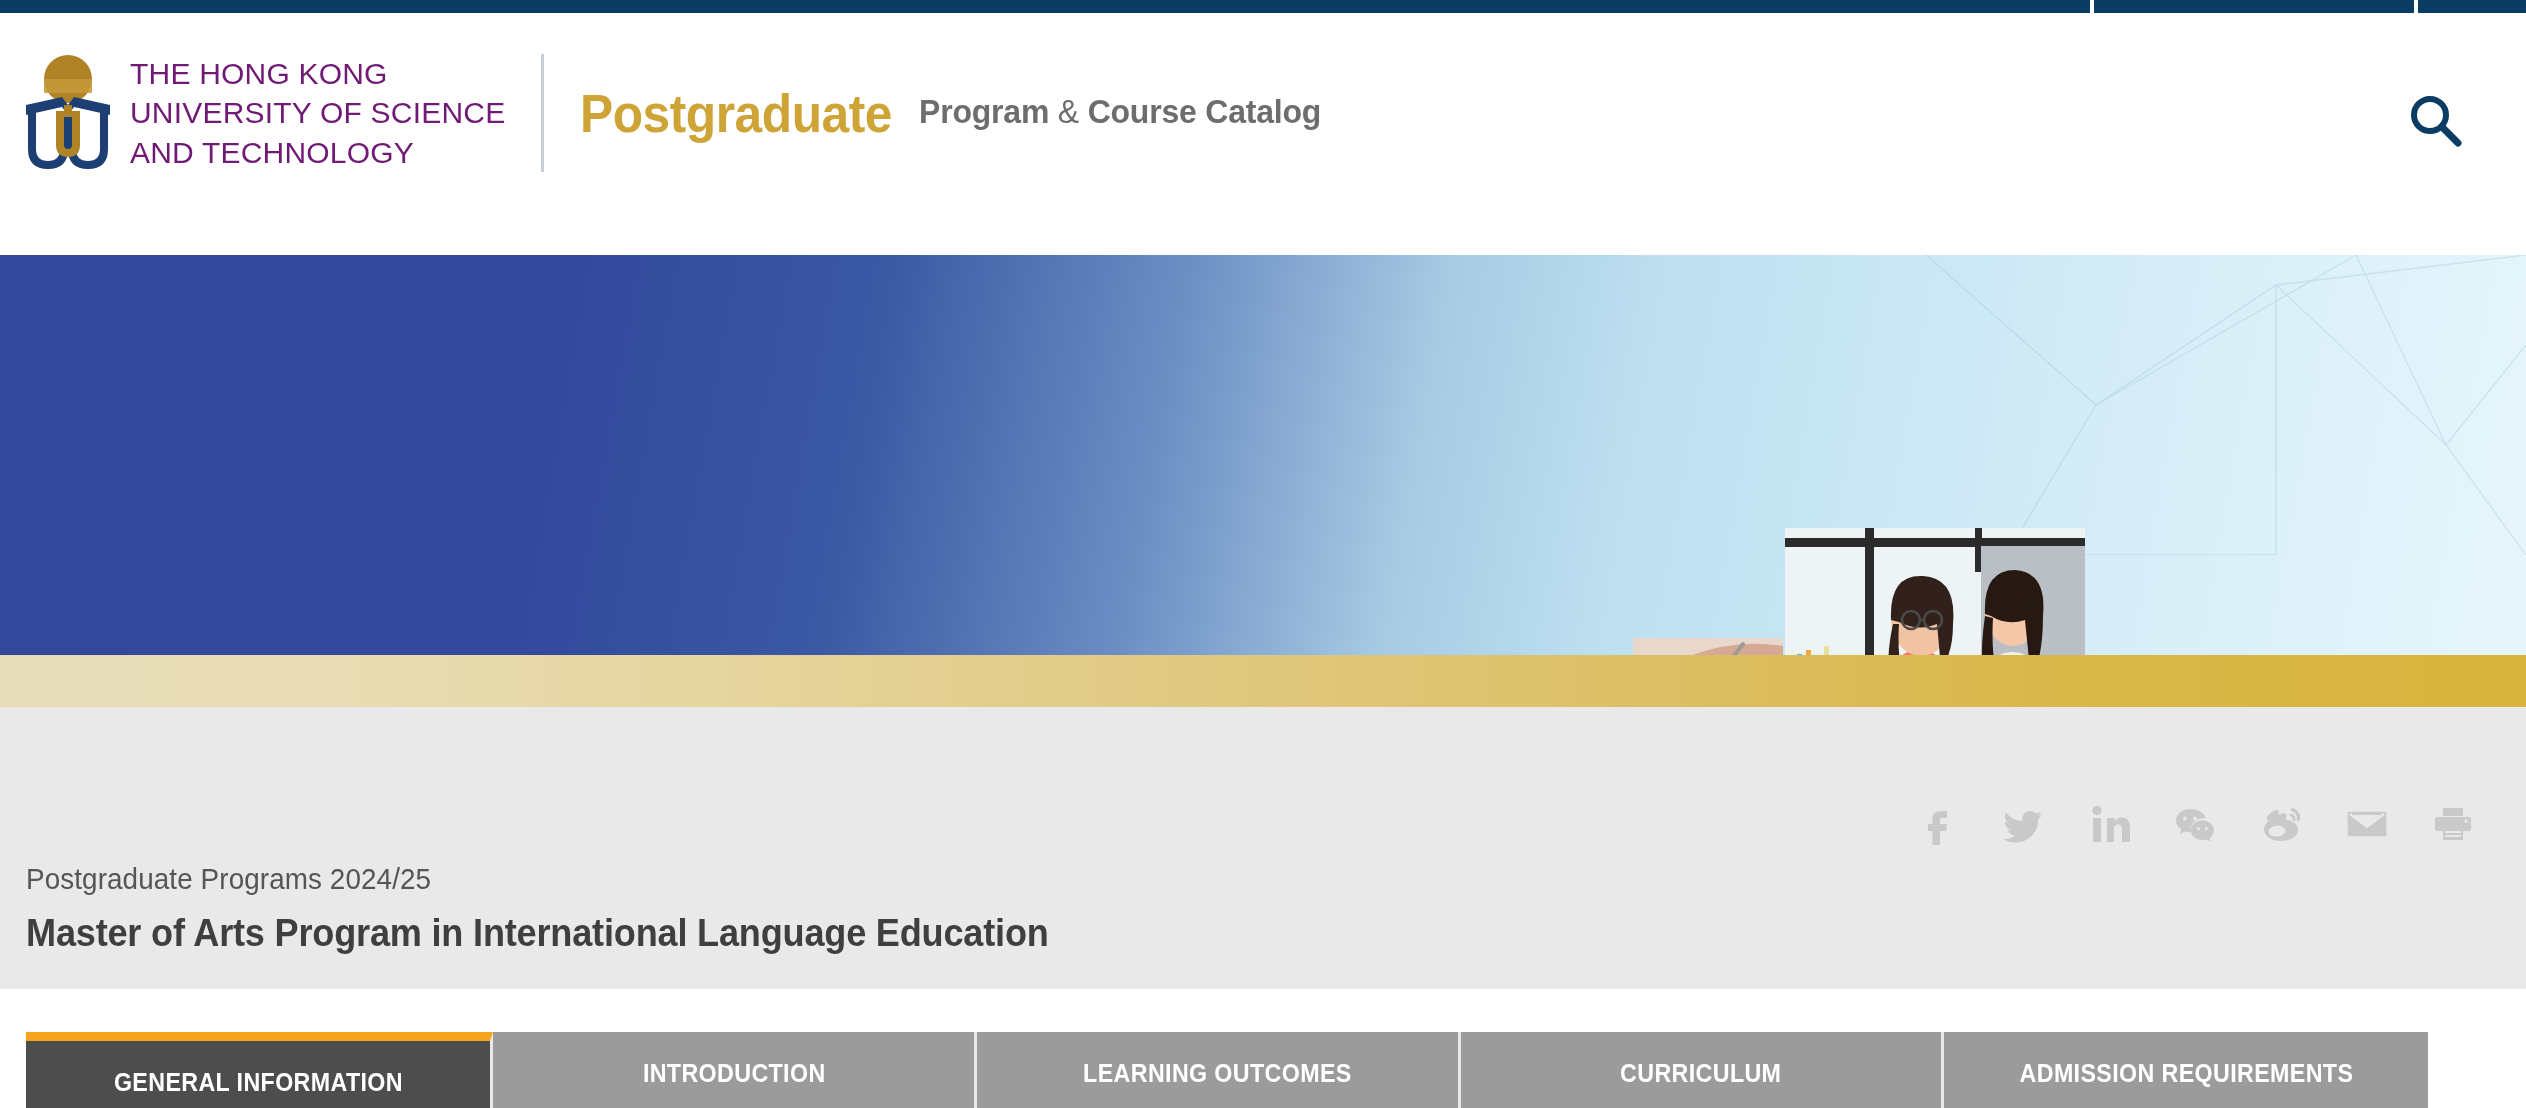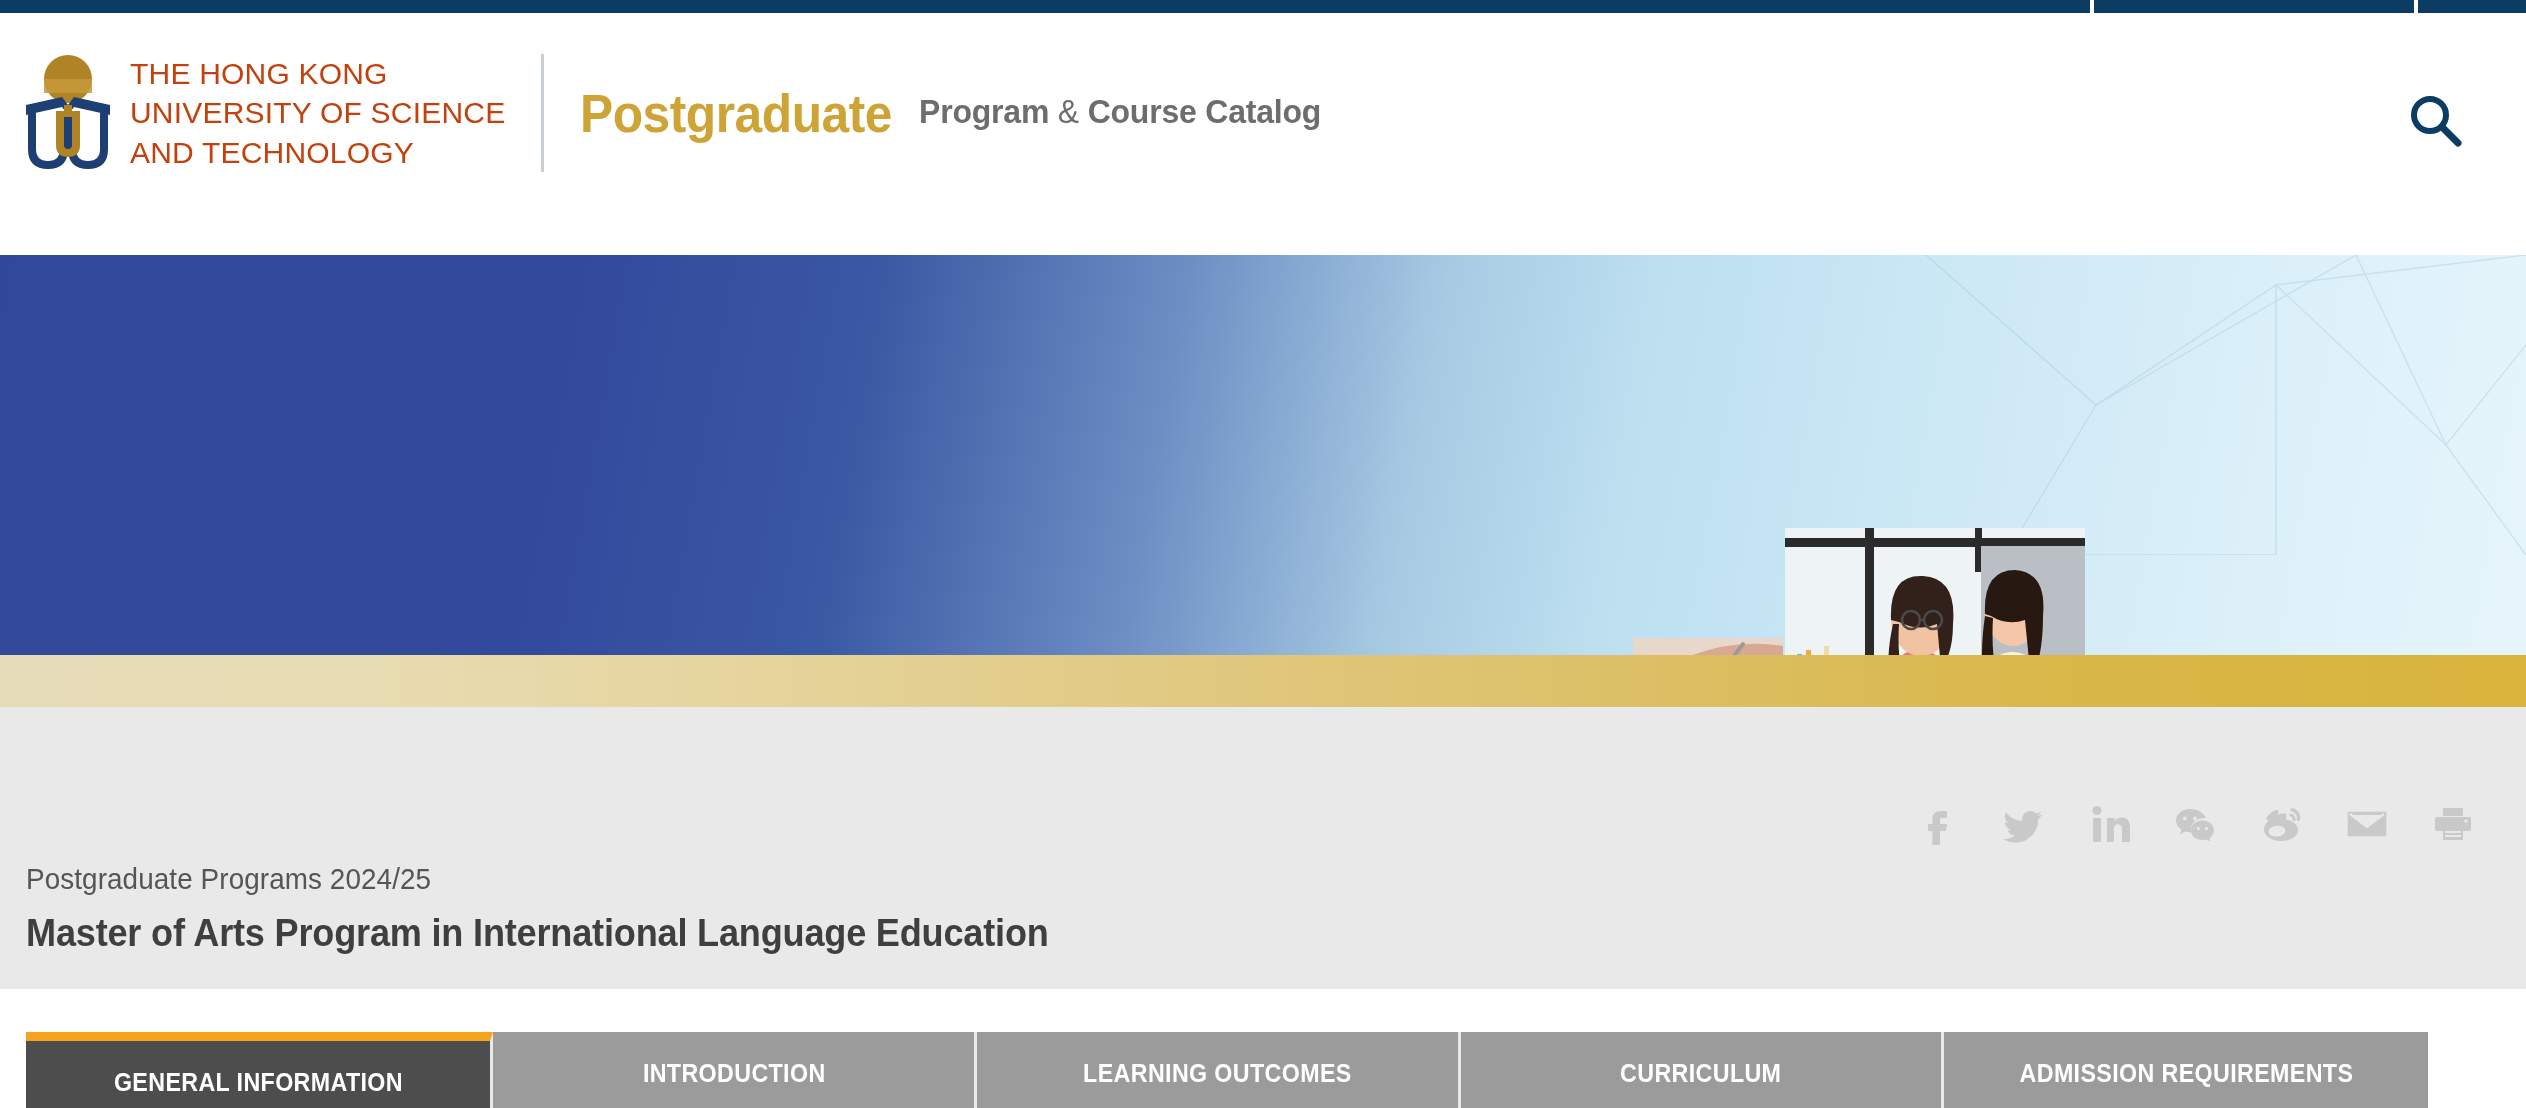--- a/index.html
+++ b/index.html
@@ -22,21 +22,21 @@
     position:absolute; left:0; top:13px; width:2526px; height:242px;
     background:#ffffff;
   }
 
   #logo-block { position:absolute; left:22px; top:40px; display:flex; align-items:center; }
 
   .logo-mark { width:92px; height:120px; position:relative; flex:none; }
 
   #univ-name {
     margin-left:16px;
-    color:#c2410c;
+    color:#701a75;
     font-size:30px;
     line-height:1.32;
     letter-spacing:.2px;
     font-weight:400;
     white-space:pre-line;
   }
 
   #divider-rule {
     width:3px; height:118px; background:#c9cdd4;
     margin-left:36px; margin-right:36px; flex:none;

